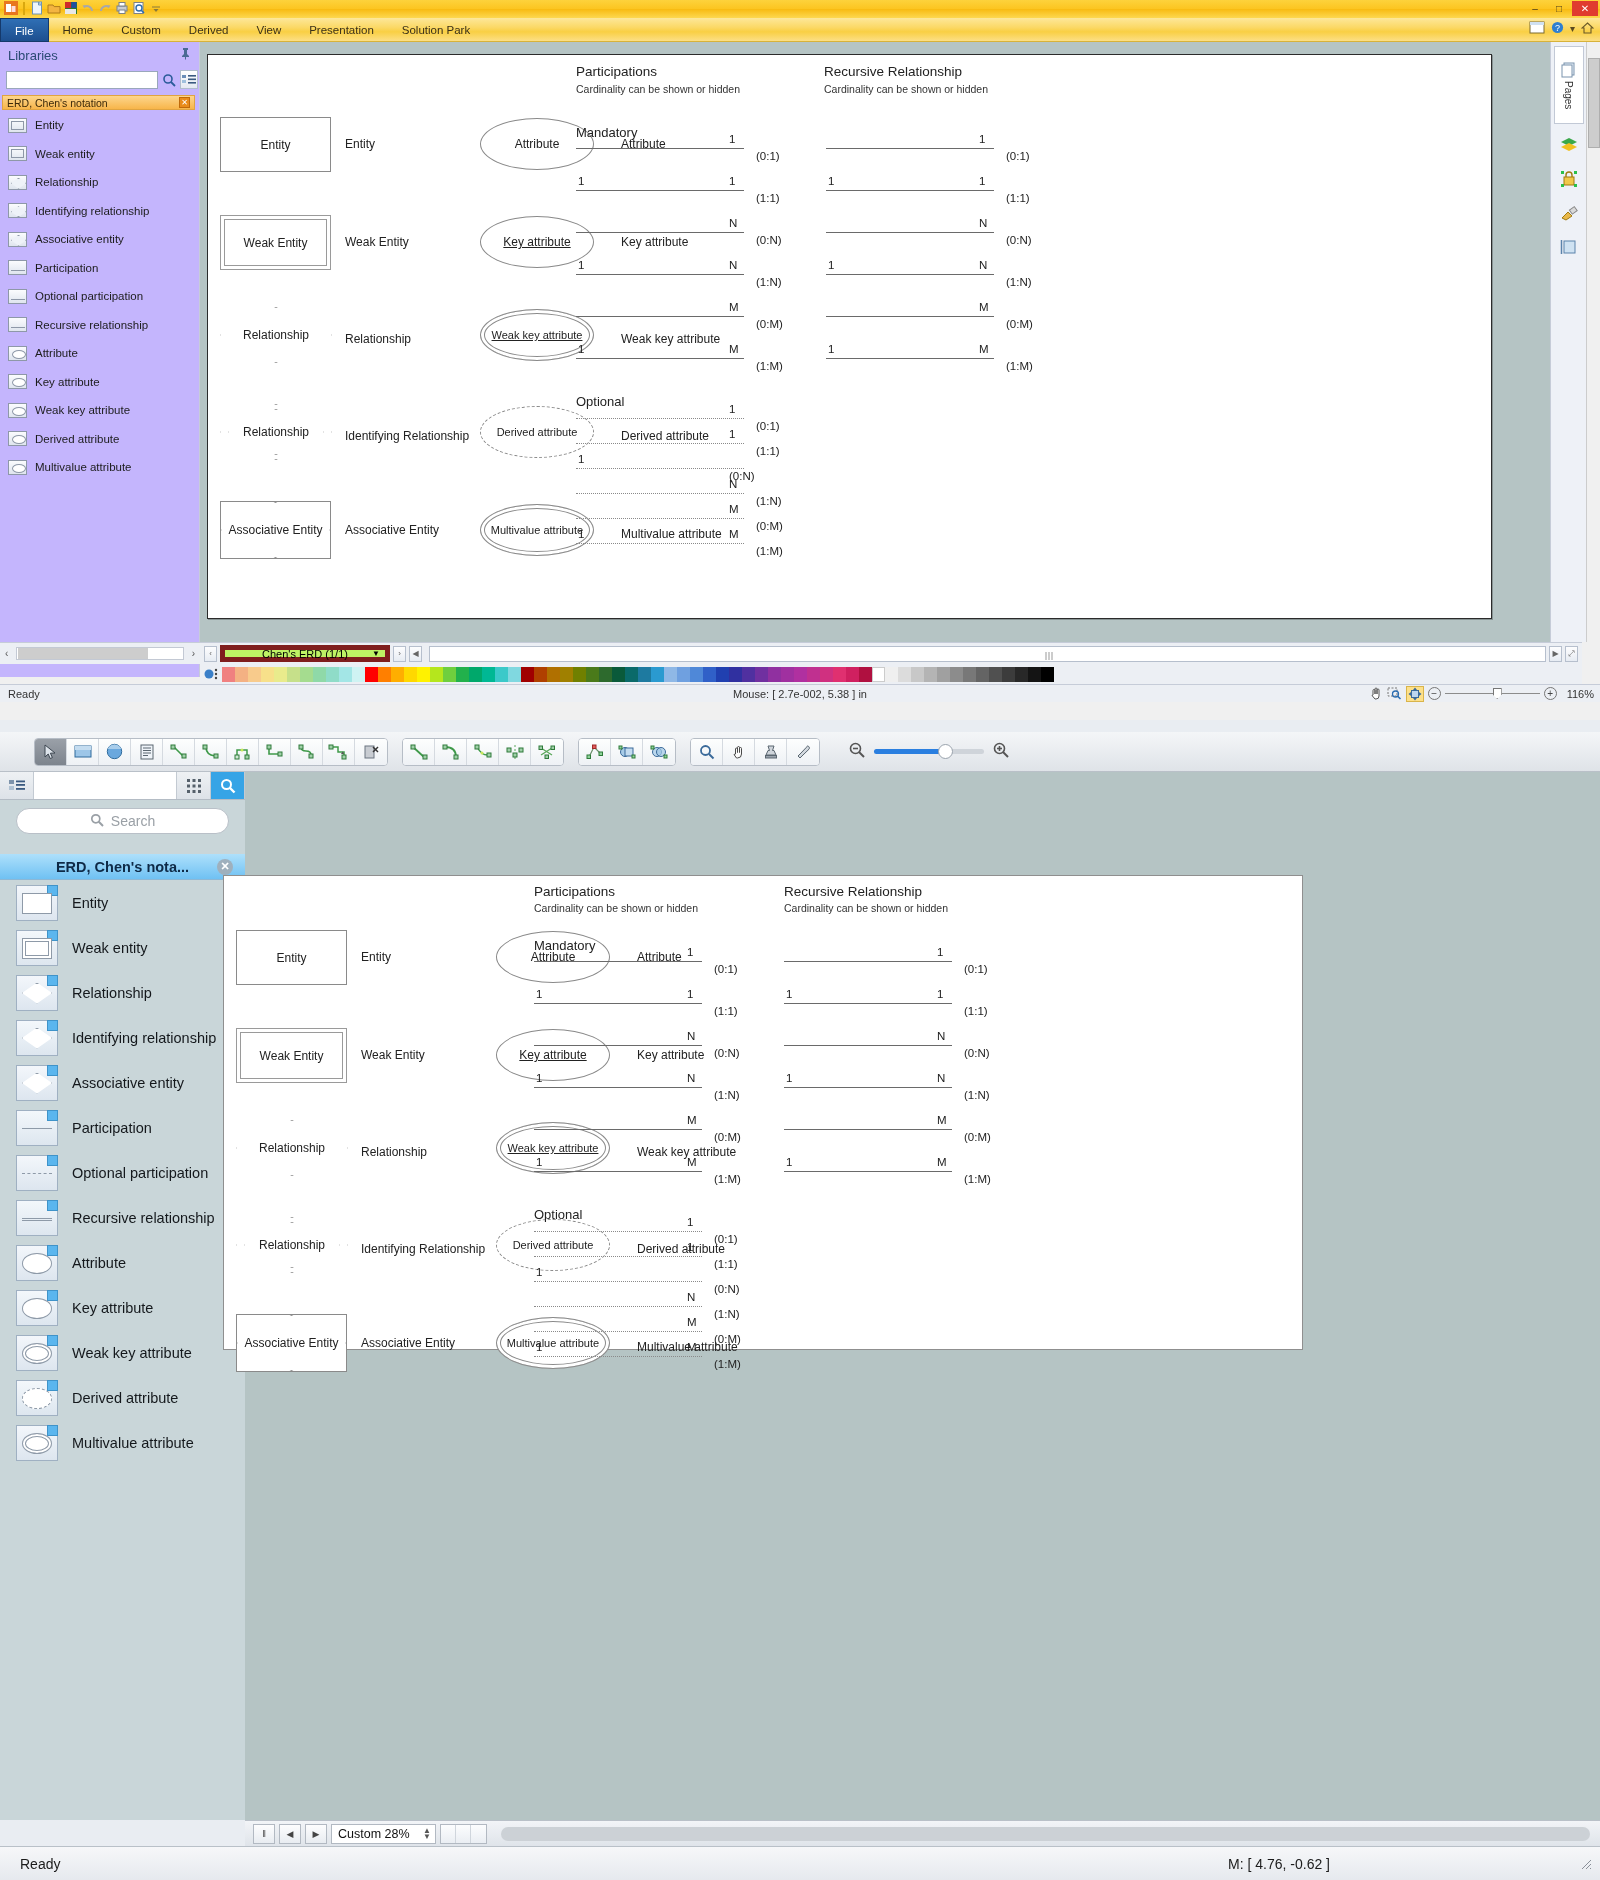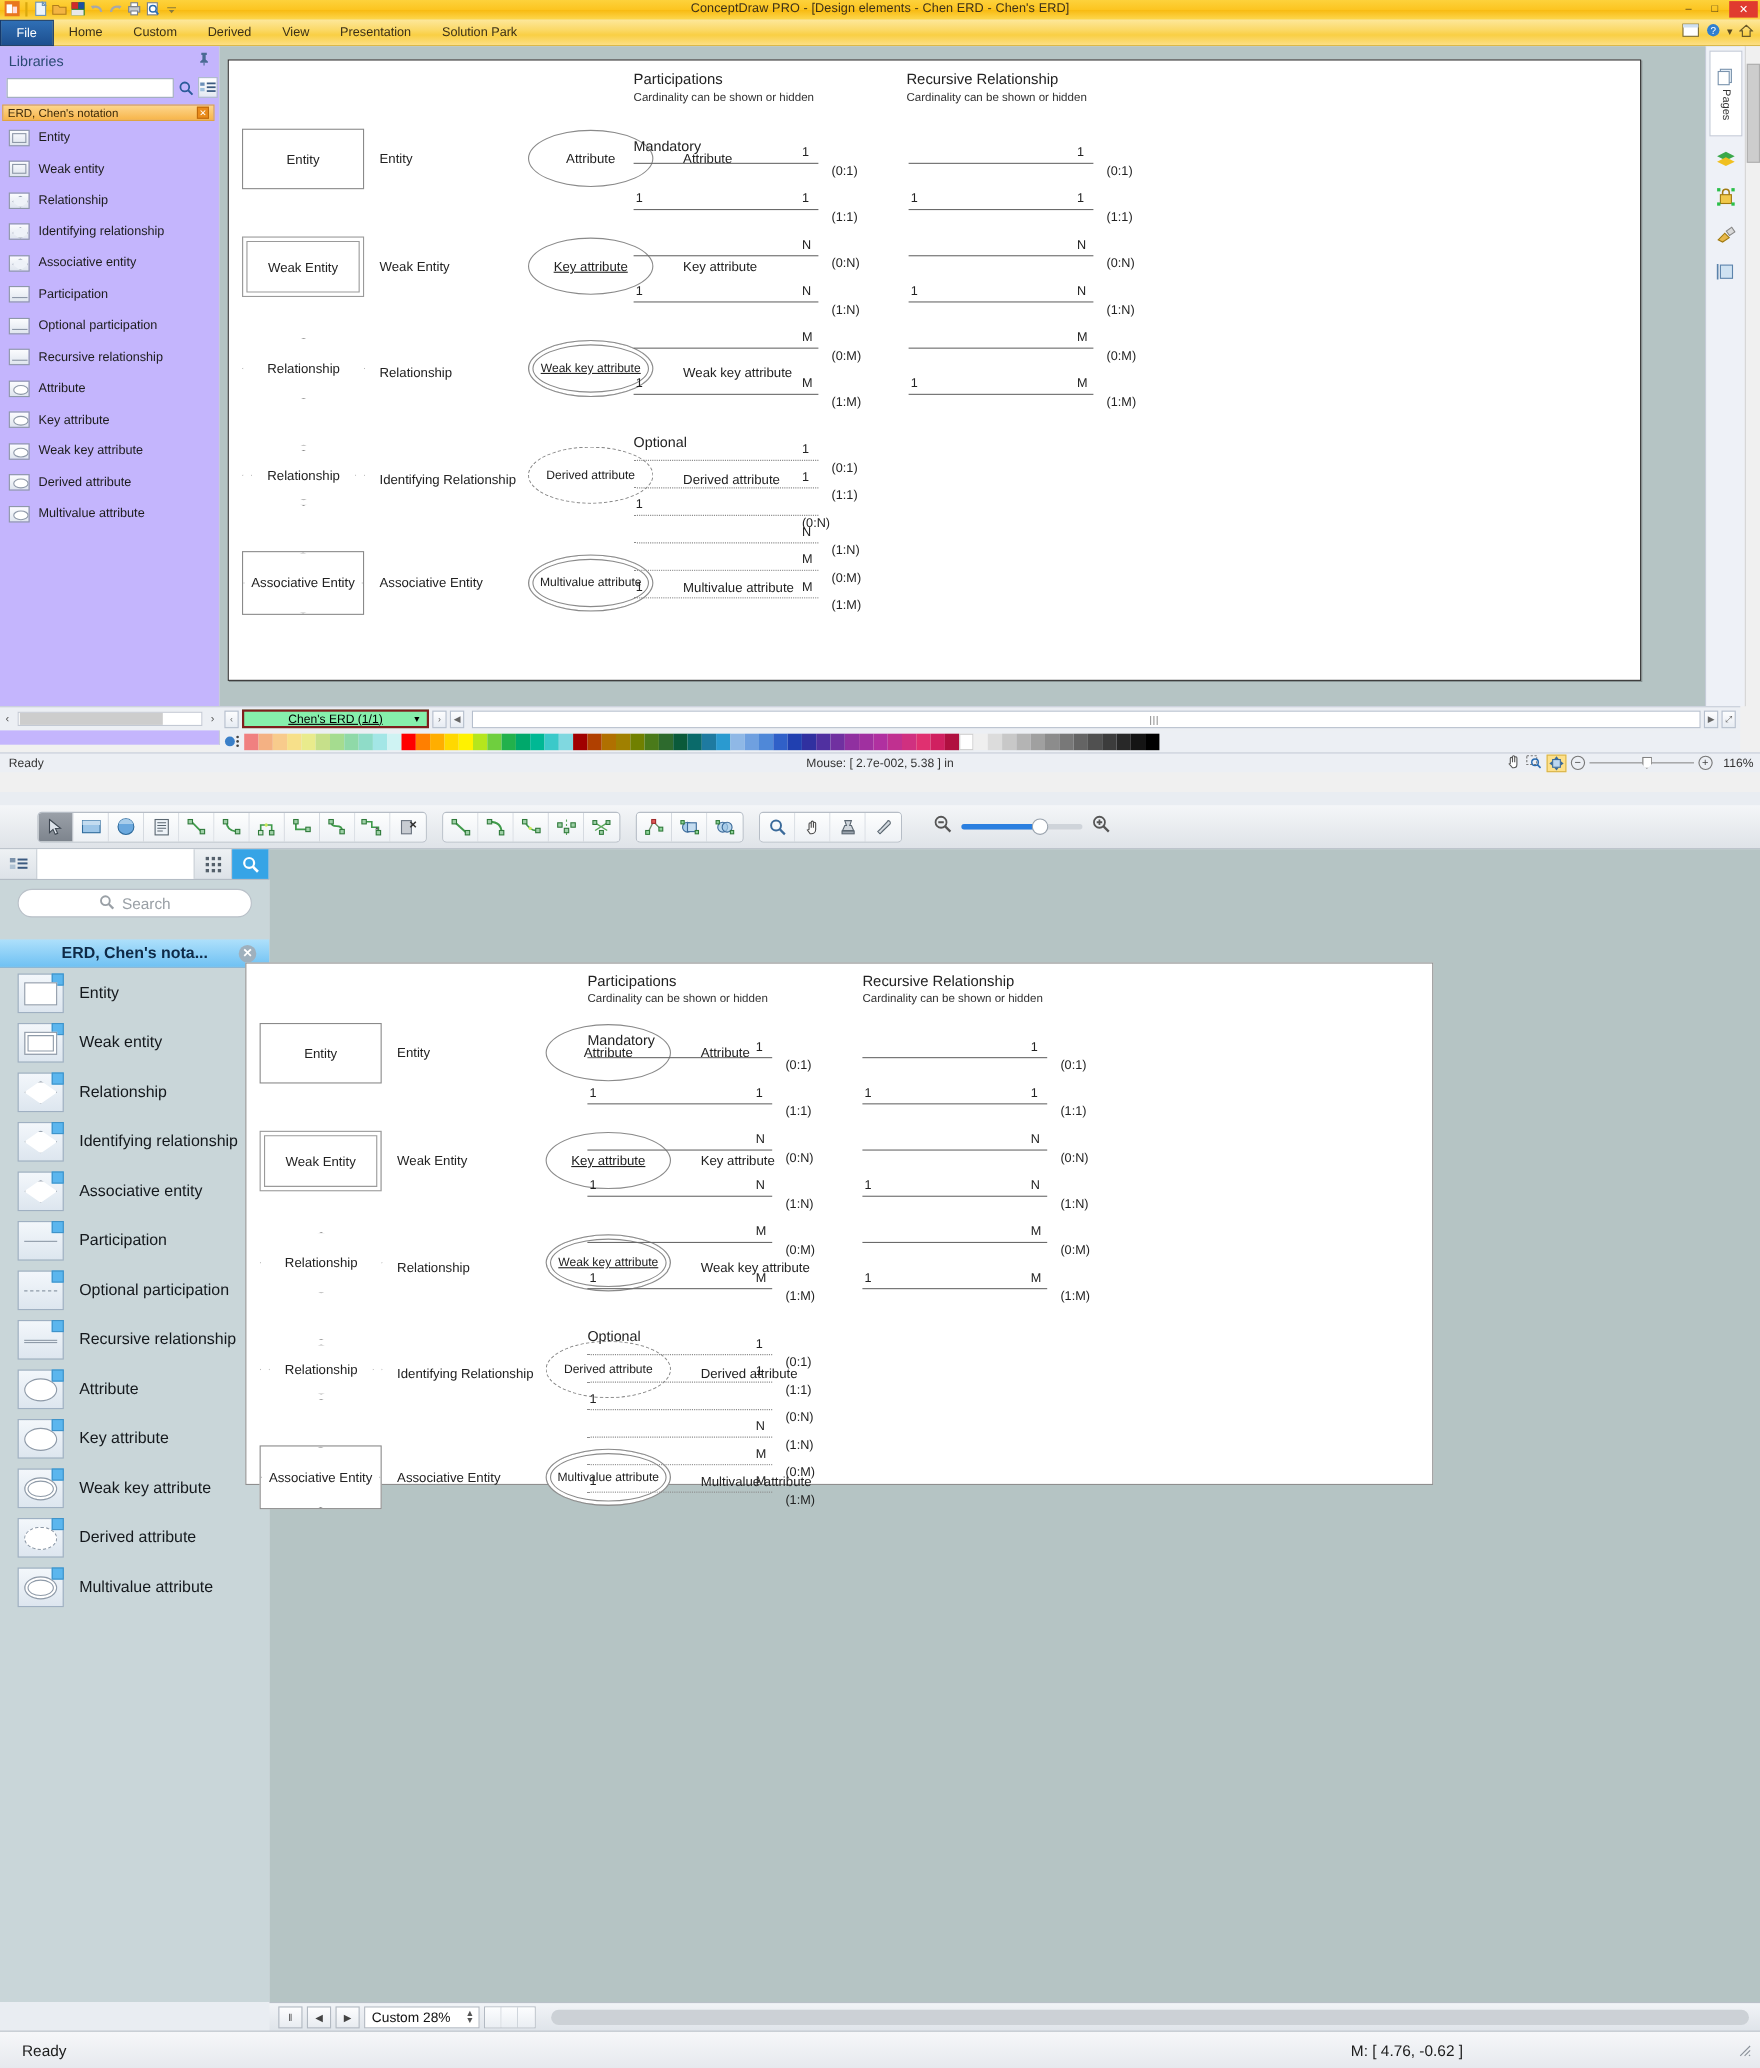--- a/index.html
+++ b/index.html
@@ -93,21 +93,21 @@
 
   .scroll-v { position:absolute; right:0; top:42px; width:14px; height:600px; background:#f0f0f0; border-left:1px solid #ccc; }
   .scroll-thumb-v { position:absolute; left:1px; top:16px; width:12px; height:90px; background:#cdcdcd; border:1px solid #aeaeae; }
   .rightdock { position:absolute; right:14px; top:42px; width:36px; height:600px; background:#eef1f7; border-left:1px solid #c6ccd8; }
   .rd-tab { margin:4px auto 0; width:30px; height:78px; background:#fff; border:1px solid #c2c9d6; display:flex; flex-direction:column; align-items:center; justify-content:center; gap:2px; }
   .rd-vert { writing-mode:vertical-rl; font-size:10px; color:#333; }
   .rd-ico { width:28px; height:26px; margin:8px auto 0; display:flex; align-items:center; justify-content:center; font-size:15px; }
 
   .pagebar { position:absolute; left:200px; top:642px; width:1382px; height:22px; background:#eceff4; border-top:1px solid #c6ccd8; display:flex; align-items:center; padding:0 4px; gap:3px; }
   .pb-btn { width:13px; height:16px; border:1px solid #b6bfcd; background:linear-gradient(#fdfdfe,#e7ecf3); font-size:8px; color:#666; display:flex;align-items:center;justify-content:center;}
-  .pb-combo { width:170px; height:17px; border:2px solid #7f1d1d; background:#86efac; font-size:11px; display:flex; align-items:center; justify-content:center; position:relative;text-decoration:underline;}
+  .pb-combo { width:170px; height:17px; border:5px solid #7f1d1d; background:#bef264; font-size:11px; display:flex; align-items:center; justify-content:center; position:relative;}
   .pb-combo .arrow { position:absolute; right:5px; font-size:8px; }
   .pb-hscroll { flex:1; height:16px; background:#fff; border:1px solid #b6bfcd; position:relative; margin-left:4px;}
   .pb-hthumb { position:absolute; left:55%; top:1px; width:12px; height:12px; }
   .leftscroll { position:absolute; left:0; top:642px; width:200px; height:22px; background:#eceff4; border-top:1px solid #c6ccd8; display:flex; align-items:center; }
   .ls-track { position:absolute; left:16px; right:16px; top:4px; height:13px; background:#fff; border:1px solid #c3c9d4;}
   .ls-thumb { position:absolute; left:18px; top:5px; width:130px; height:11px; background:#cdcdcd;}
 
   .palette { position:absolute; left:200px; top:664px; width:1382px; height:20px; background:#eceff4; display:flex; align-items:center; padding-left:4px; gap:0; }
   .sw { width:13px; height:15px; display:block; }
 
@@ -241,21 +241,20 @@
             <line x1="9.2" y1="9.2" x2="12" y2="12" stroke="#2b6cb0" stroke-width="1.6"></line>
           </svg>
       </span>
       <span class="qat-ico">
         <svg width="14" height="14" viewBox="0 0 14 14">
             <line x1="3" y1="6" x2="11" y2="6" stroke="#8a7a3a"></line>
             <path d="M4.5 8 L9.5 8 L7 11 Z" fill="#8a7a3a"></path>
           </svg>
       </span>
     </div>
-    <div class="win-title">ConceptDraw PRO - [Design elements - Chen ERD - Chen's ERD]</div>
     <div class="win-ctrls">
       <div class="win-btn">–</div>
       <div class="win-btn">□</div>
       <div class="win-btn close">✕</div>
     </div>
   </div>
 
   <div class="win-ribbon">
     <div class="tabs">
       <div class="tab file">File</div>

